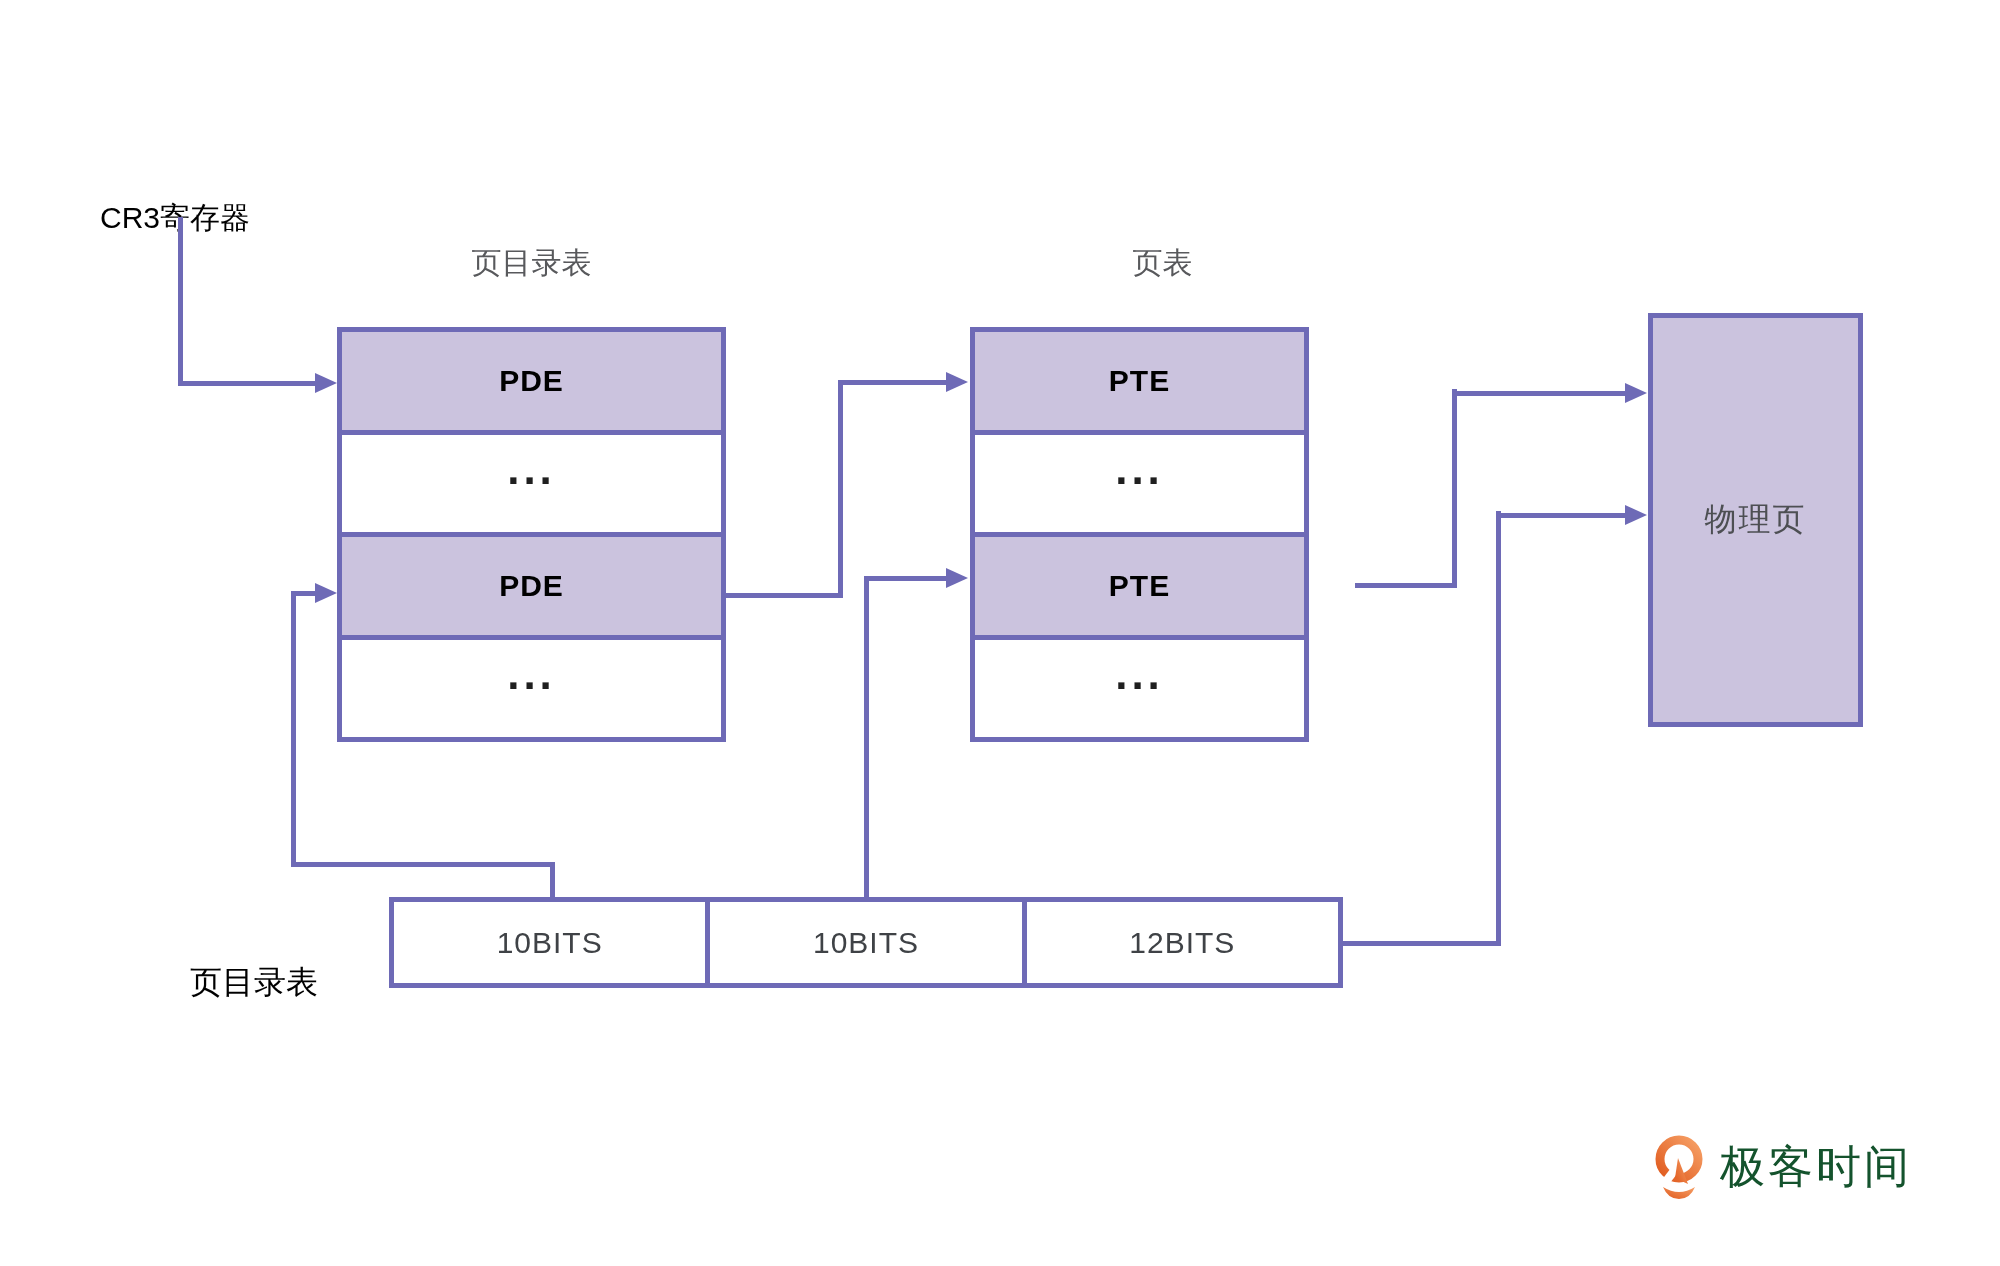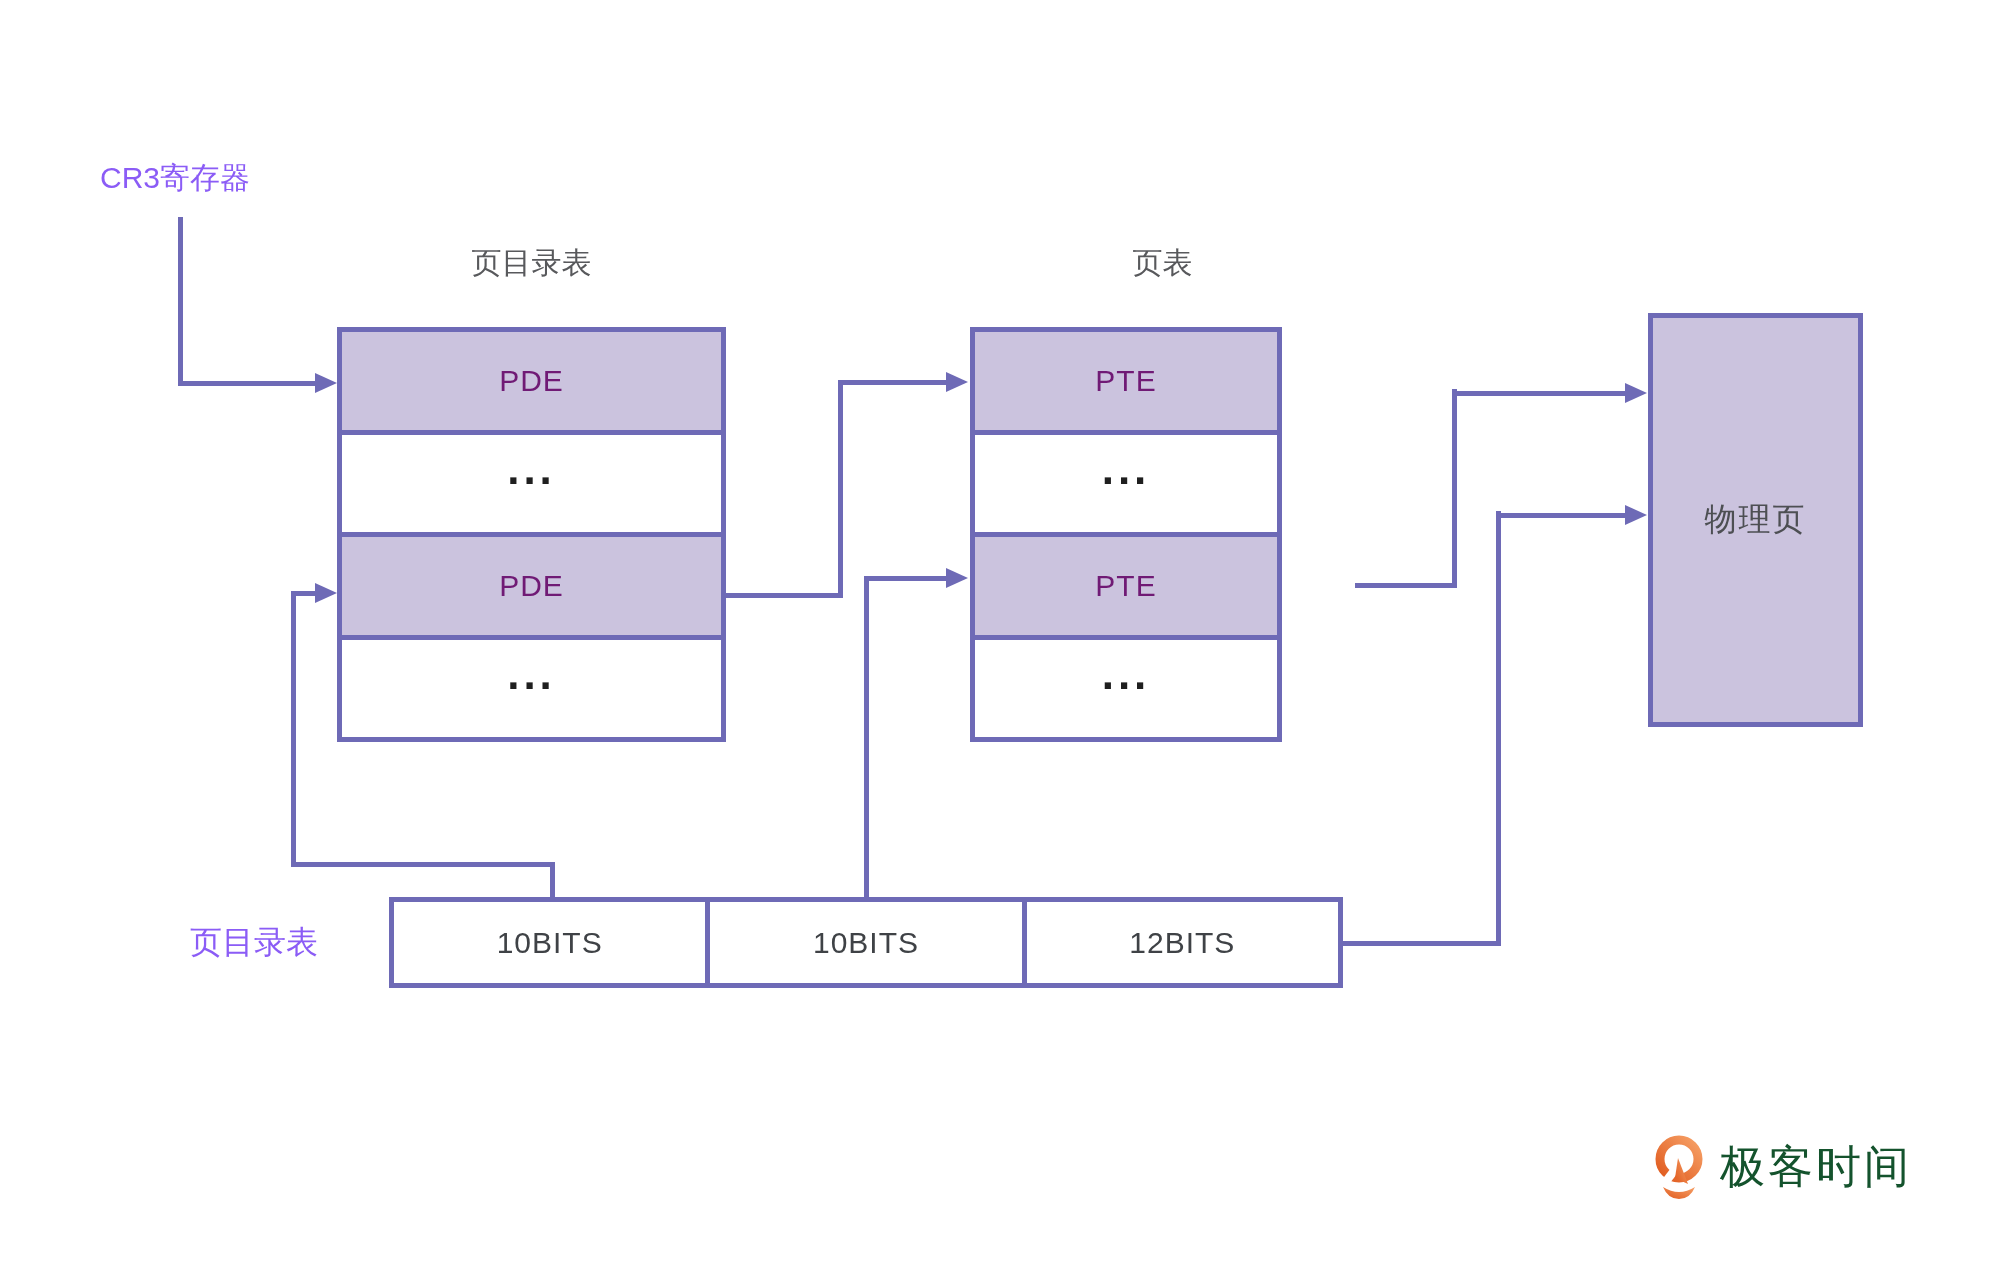--- a/index.html
+++ b/index.html
@@ -1,27 +1,27 @@
 <!DOCTYPE html>
 <html><head>
 <meta charset="utf-8">
 <style>
   html,body{margin:0;padding:0;background:#ffffff;}
   #stage{
     position:relative;width:2000px;height:1266px;background:#ffffff;overflow:hidden;
     font-family:"Liberation Sans","DejaVu Sans",sans-serif;
   }
-  .lbl{position:absolute;color:#8b5cf6;font-size:30px;line-height:38px;white-space:nowrap;}
+  .lbl{position:absolute;color:#000000;font-size:30px;line-height:38px;white-space:nowrap;margin-top:40px;}
   .tbl-title{position:absolute;color:#58595c;font-size:30px;line-height:38px;text-align:center;}
   
   .tbl{position:absolute;border:5px solid #6e6ab6;display:flex;flex-direction:column;background:#ffffff;box-sizing:border-box;}
   .row{flex:1 1 0;display:flex;align-items:center;justify-content:center;box-sizing:border-box;}
   .row + .row{border-top:5px solid #6e6ab6;}
   .row.fill{background:#cbc3de;}
-  .cell-text{font-size:30px;font-weight:400;color:#701a75;letter-spacing:1px;}
+  .cell-text{font-size:30px;font-weight:700;color:#000000;letter-spacing:1px;}
   .dots{font-size:44px;font-weight:700;color:#1f1f1f;letter-spacing:4px;transform:translateY(-14px);}
   
   .ppage{position:absolute;border:5px solid #6e6ab6;background:#cbc3de;display:flex;align-items:center;justify-content:center;box-sizing:border-box;}
   .ppage span{font-size:32px;font-weight:500;color:#4d4f53;letter-spacing:2px;}
   
   .bits{position:absolute;border:5px solid #6e6ab6;display:flex;background:#ffffff;box-sizing:border-box;}
   .bitcell{flex:1 1 0;display:flex;align-items:center;justify-content:center;box-sizing:border-box;}
   .bitcell + .bitcell{border-left:5px solid #6e6ab6;}
   .bitcell span{font-size:30px;font-weight:500;color:#3f4246;letter-spacing:1px;}
   
@@ -49,21 +49,21 @@
       <span class="dots">...</span>
     </div>
     <div class="row fill">
       <span class="cell-text">PDE</span>
     </div>
     <div class="row">
       <span class="dots">...</span>
     </div>
   </div>
 
-  <div class="tbl" style="left:970px;top:327px;width:312px;height:415px;">
+  <div class="tbl" style="left:970px;top:327px;width:339px;height:415px;">
     <div class="row fill">
       <span class="cell-text">PTE</span>
     </div>
     <div class="row">
       <span class="dots">...</span>
     </div>
     <div class="row fill">
       <span class="cell-text">PTE</span>
     </div>
     <div class="row">

